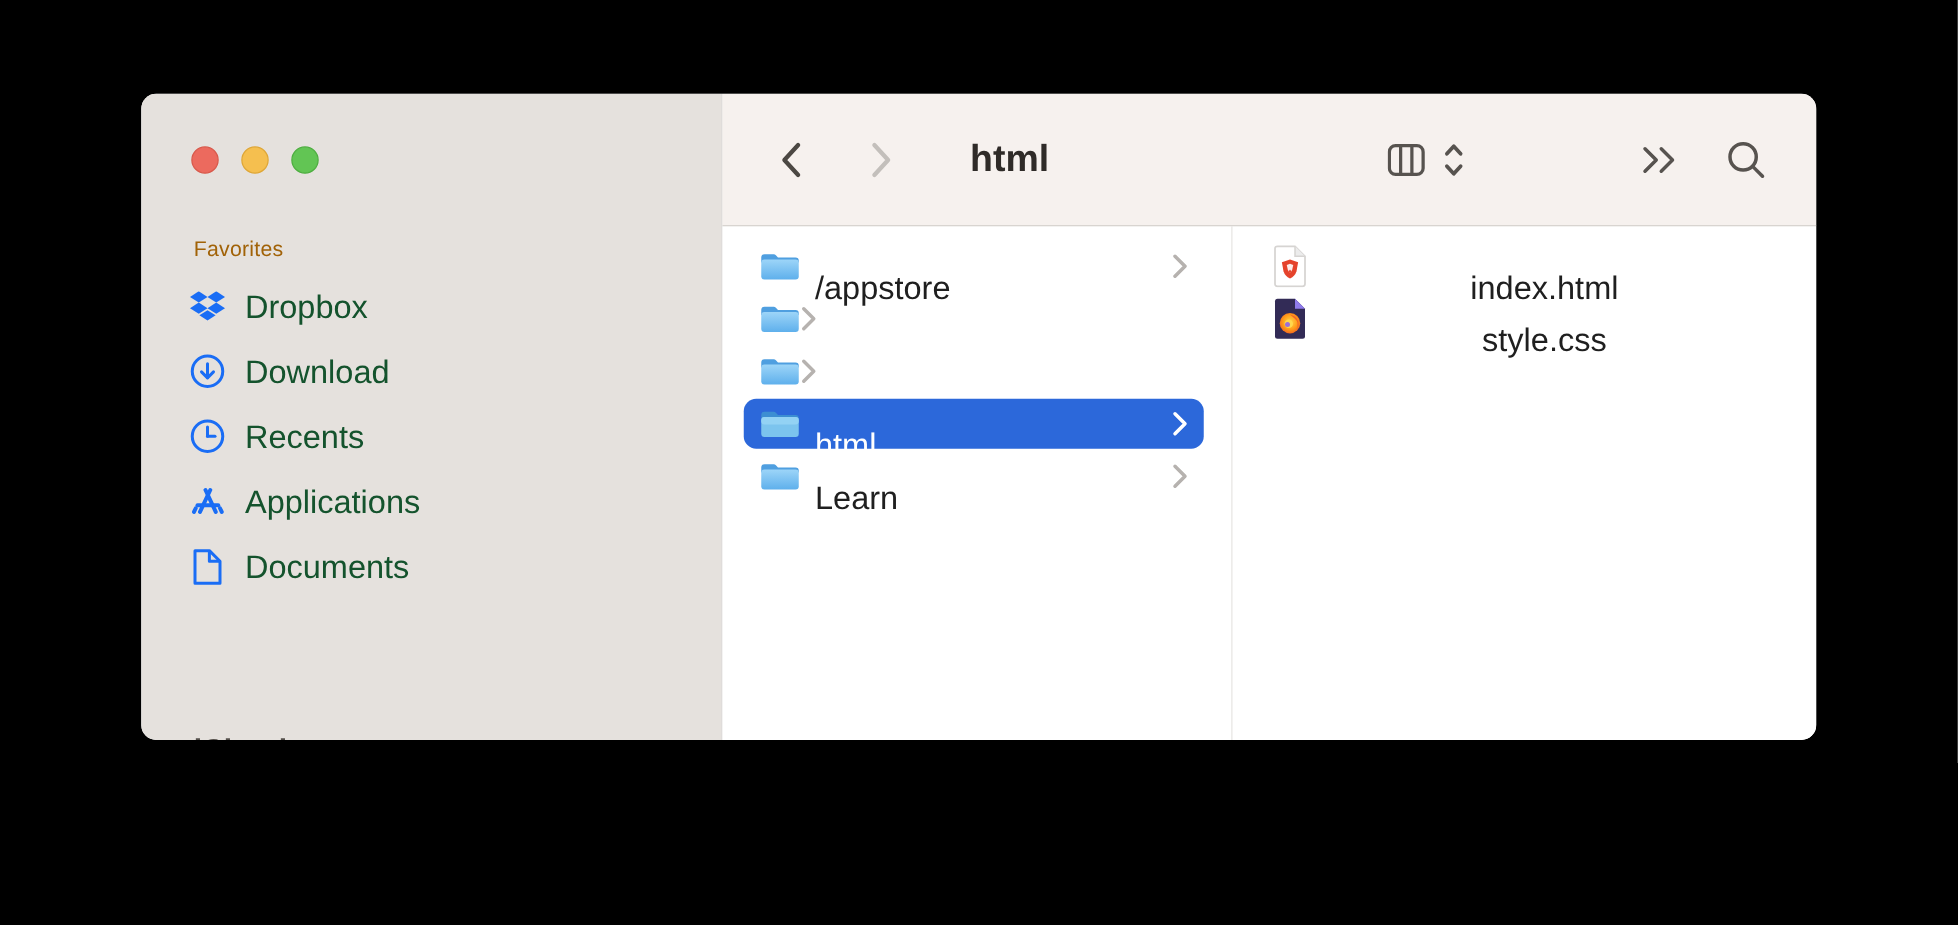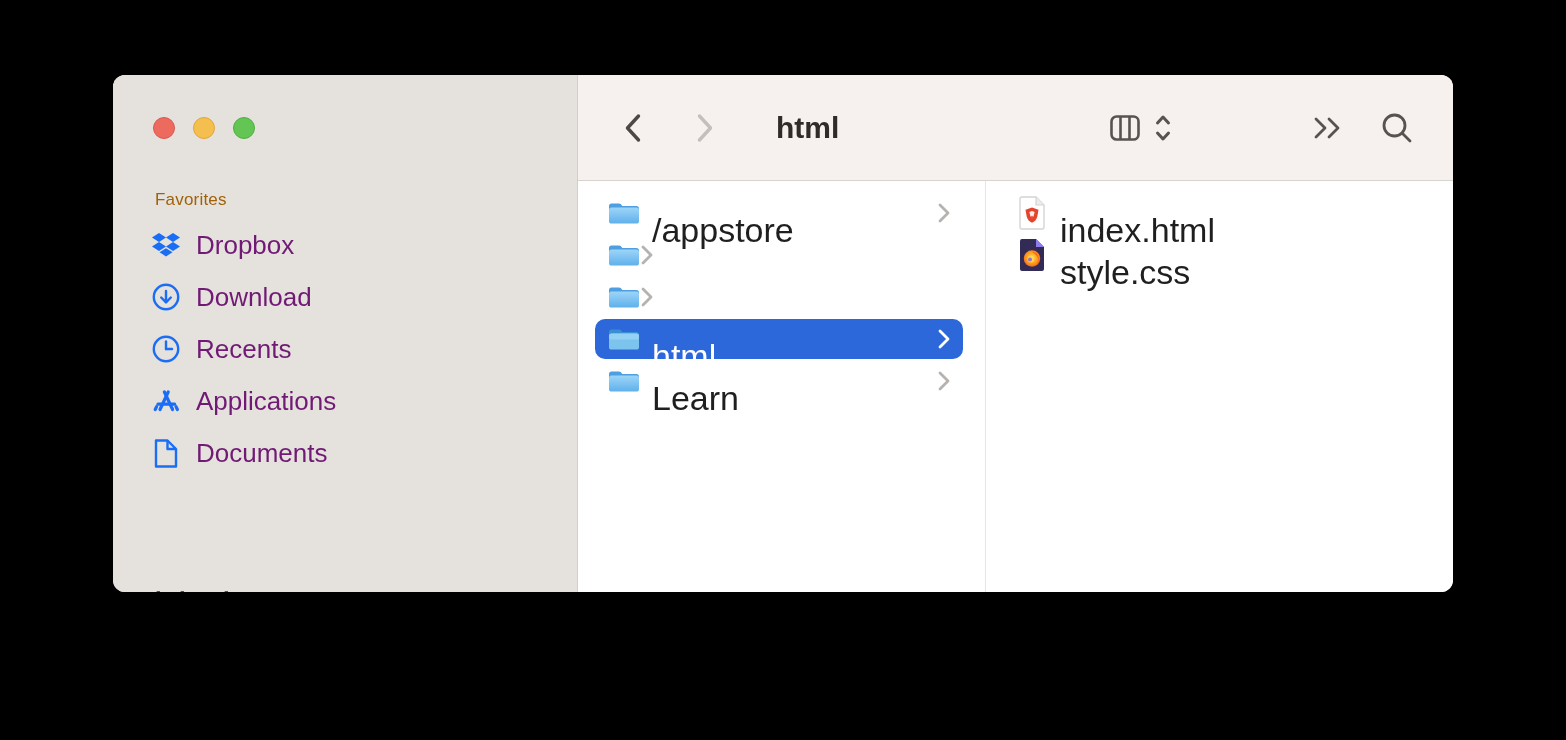--- a/index.html
+++ b/index.html
@@ -25,21 +25,21 @@
   .sidebar-header {
     margin: 0 0 6px 42px; height: 30px; line-height: 30px;
     font-size: 17px; font-weight: 400; color: #a16207; letter-spacing: .2px;
   }
   .side-item {
     height: 48px; margin: 4px 22px 4px 18px; border-radius: 10px;
     display: flex; align-items: center; padding-left: 19px;
   }
   .side-item.selected { background: #c8c4c0; }
   .side-icon { width: 32px; height: 32px; flex: 0 0 32px; display: flex; align-items: center; justify-content: center; }
-  .side-label { margin-left: 14px; font-size: 26px; color: #701a75; white-space: nowrap; }
+  .side-label { margin-left: 14px; font-size: 26px; color: #14532d; white-space: nowrap; }
   .clipped-section {
     position: absolute; bottom: -24px; left: 42px; height: 29px; overflow: hidden;
     font-size: 24px; font-weight: 700; color: #55504b;
   }
 
   
   .main { flex: 1; display: flex; flex-direction: column; border-left: 1px solid #d2cecb; }
   .toolbar {
     height: 106px; flex: 0 0 106px; background: #f6f1ee; border-bottom: 1px solid #d8d4d0;
     display: flex; align-items: center; position: relative;
@@ -51,28 +51,28 @@
   .view-group { position: absolute; left: 532px; top: 0; height: 106px; display: flex; align-items: center; }
   .view-mode-btn { display: flex; align-items: center; justify-content: center; }
   .view-sort-chevrons { margin-left: 14px; display: flex; align-items: center; }
   .overflow-btn { position: absolute; left: 735px; top: 0; height: 106px; display: flex; align-items: center; }
   .search-btn { position: absolute; right: 40px; top: 0; height: 106px; display: flex; align-items: center; }
 
   
   .columns { flex: 1; display: flex; background: #fff; }
   .col { padding-top: 10px; }
   .col-1 { width: 408px; flex: 0 0 408px; border-right: 1px solid #e8e6e4; }
-  .col-2 { flex: 1; }
+  .col-2 { flex: 1; text-align: center; }
   .row {
     height: 40px; margin: 2px 22px 2px 17px; border-radius: 10px;
     display: flex; align-items: center; padding: 0 12px 0 13px;
   }
   .row.selected { background: #2c68da; }
   .row-icon { width: 32px; height: 30px; flex: 0 0 32px; display: flex; align-items: center; justify-content: center; }
-  .row-label { margin-left: 12px; font-size: 34px; color: #1f1f1f; white-space: nowrap; flex: 1; margin-top: 34px; }
+  .row-label { margin-left: 12px; font-size: 26px; color: #1f1f1f; white-space: nowrap; flex: 1; margin-top: 34px; }
   .row.selected .row-label { color: #fff; }
   .row-chevron { flex: 0 0 14px; display: flex; align-items: center; justify-content: center; }
   .file-row { margin-right: 30px; }
 </style>
 </head>
 <body>
 
 <svg width="0" height="0" style="position:absolute">
   <defs>
     <linearGradient id="folderBody" x1="0" y1="0" x2="0" y2="1">

